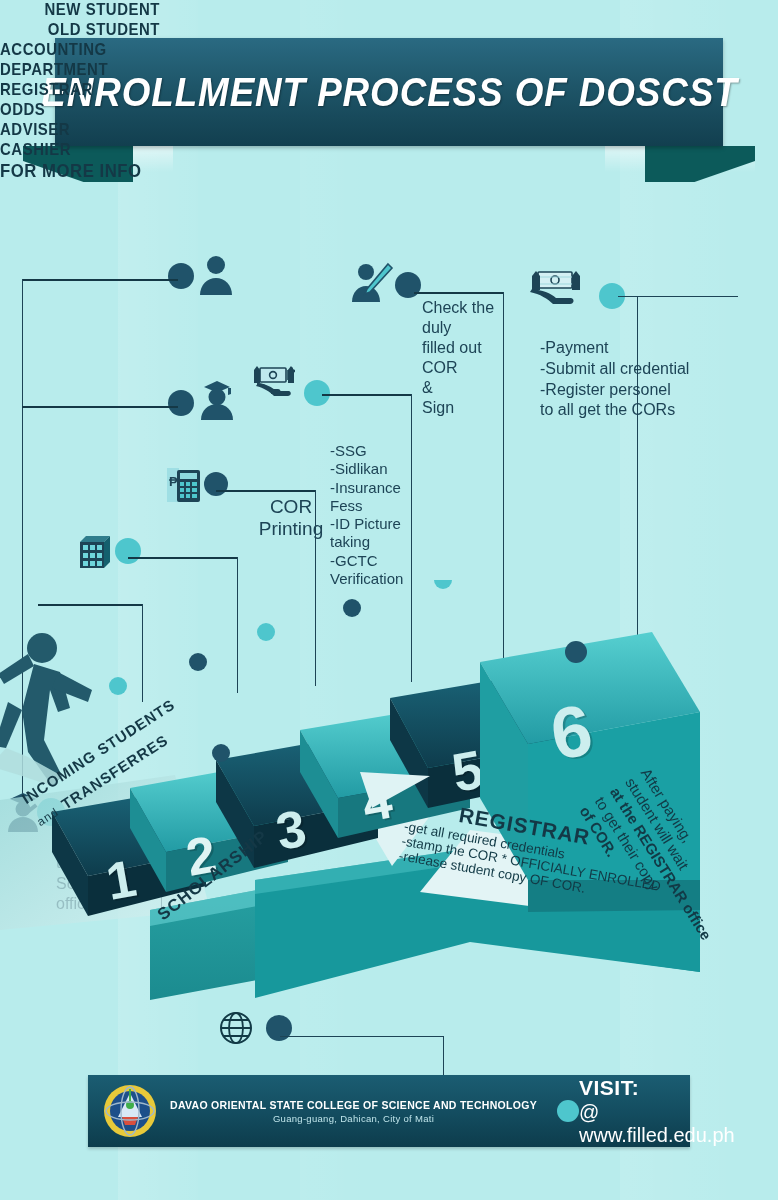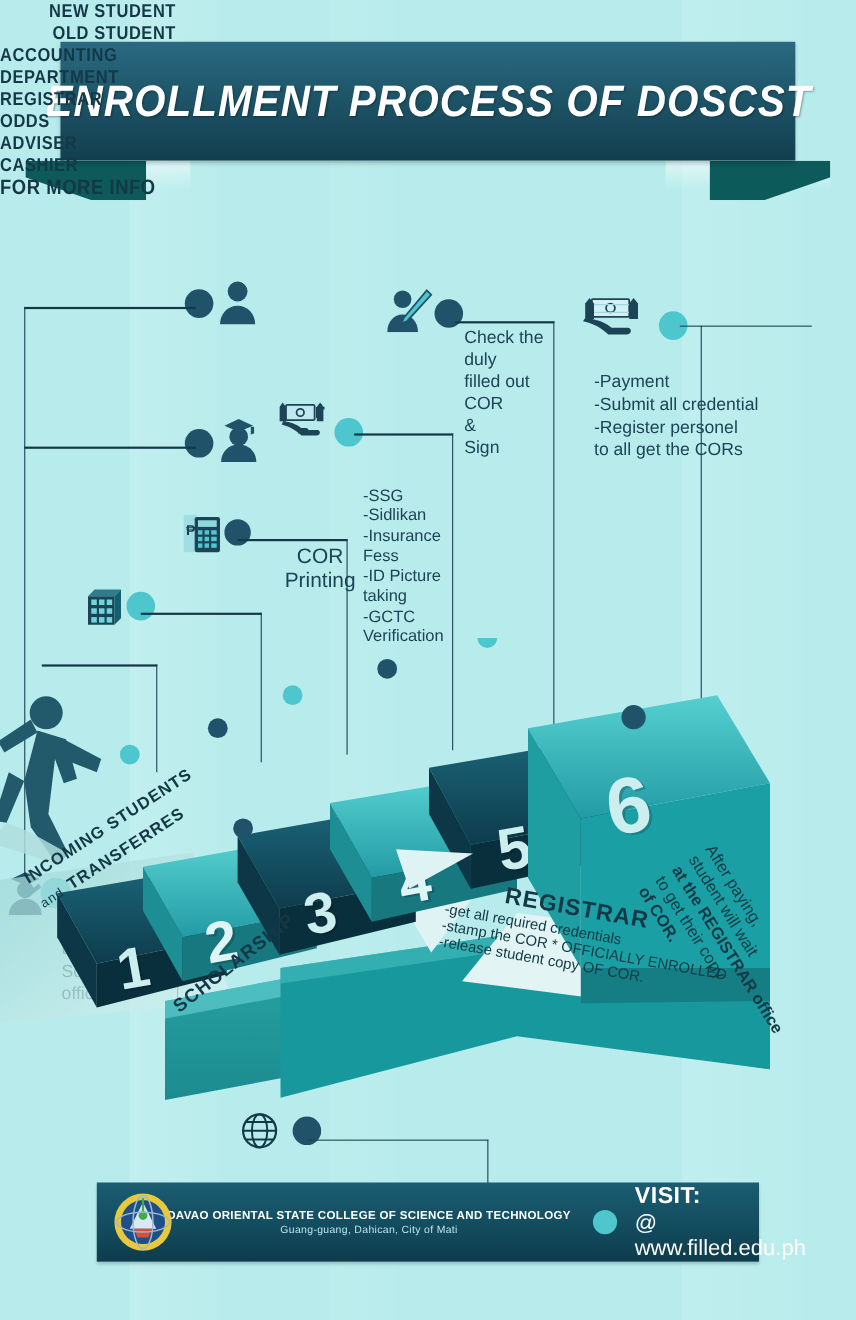--- a/index.html
+++ b/index.html
@@ -394,25 +394,25 @@
         <circle cx="28" cy="28" r="26" fill="#e8c93a"></circle>
         <circle cx="28" cy="28" r="20" fill="#1d4f8a"></circle>
         <path d="M28 10 L40 34 L16 34 Z" fill="#d8e8f5"></path>
         <path d="M20 34h16l-3 8H23z" fill="#d94f3d"></path>
         <circle cx="28" cy="22" r="4" fill="#3fae4a"></circle>
         <path d="M28 6v12" stroke="#3fae4a" stroke-width="2"></path>
         <ellipse cx="28" cy="28" rx="24" ry="9" fill="none" stroke="#9fb8cc" stroke-width="1.4"></ellipse>
         <ellipse cx="28" cy="28" rx="9" ry="24" fill="none" stroke="#9fb8cc" stroke-width="1.4"></ellipse>
       </svg>
     </div>
-    <div style="margin-left:8px;">
+    <div style="margin-left:26px;">
       <div class="f-name">DAVAO ORIENTAL STATE COLLEGE OF SCIENCE AND TECHNOLOGY</div>
       <div class="f-sub">Guang-guang, Dahican, City of Mati</div>
     </div>
     <div class="sep"></div>
     <div class="dot light" style="position:relative;left:0;top:0;width:22px;height:22px;flex:0 0 22px;"></div>
-    <div style="margin-left:16px;">
+    <div style="margin-left:0;">
       <div class="f-visit">VISIT:</div>
       <div class="f-url">@ www.filled.edu.ph</div>
     </div>
   </div>
 
 </div>
 
 </body></html>

